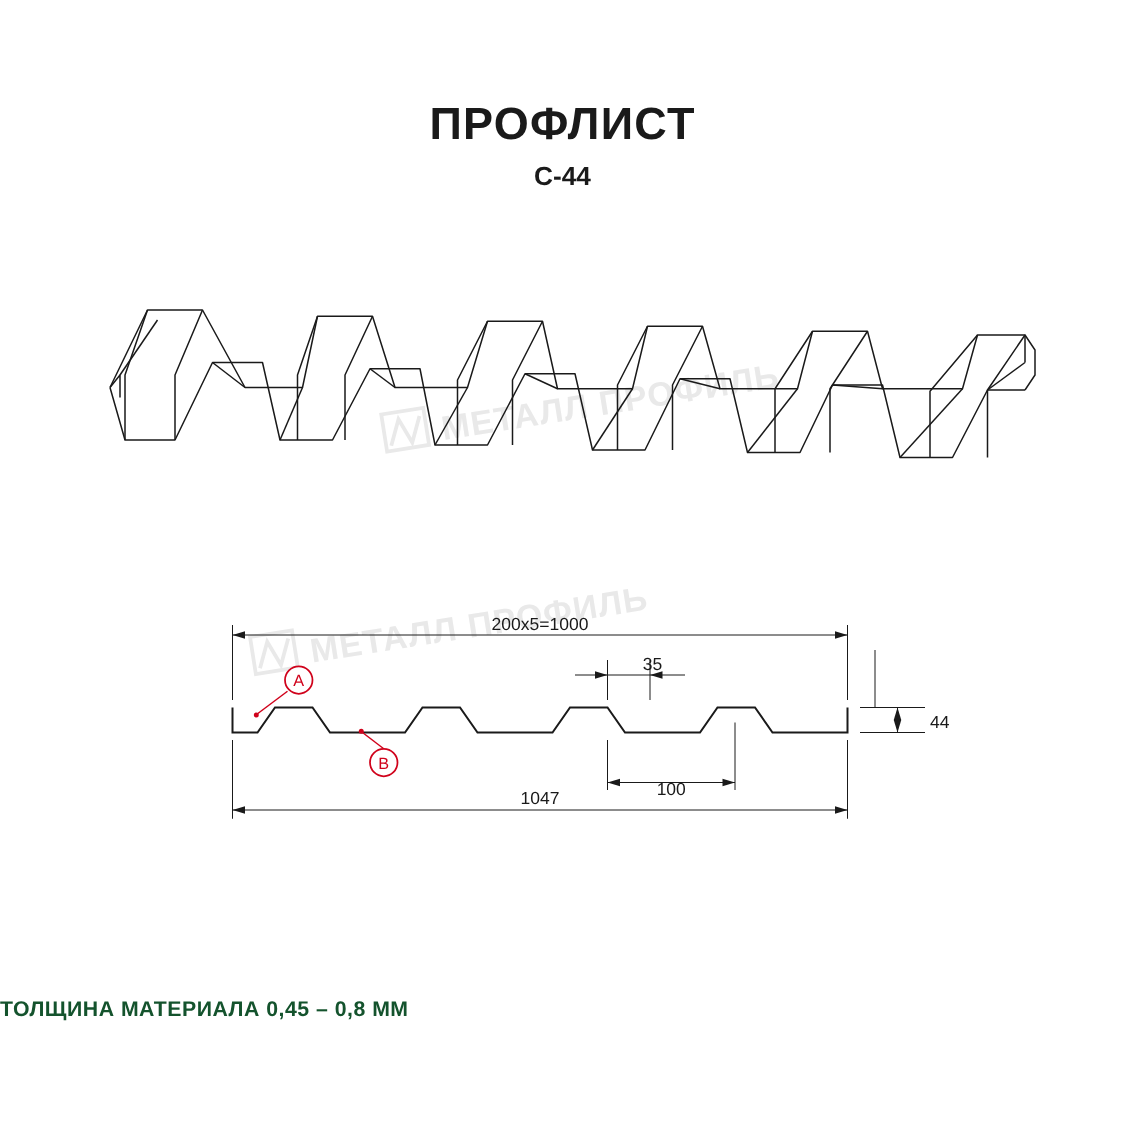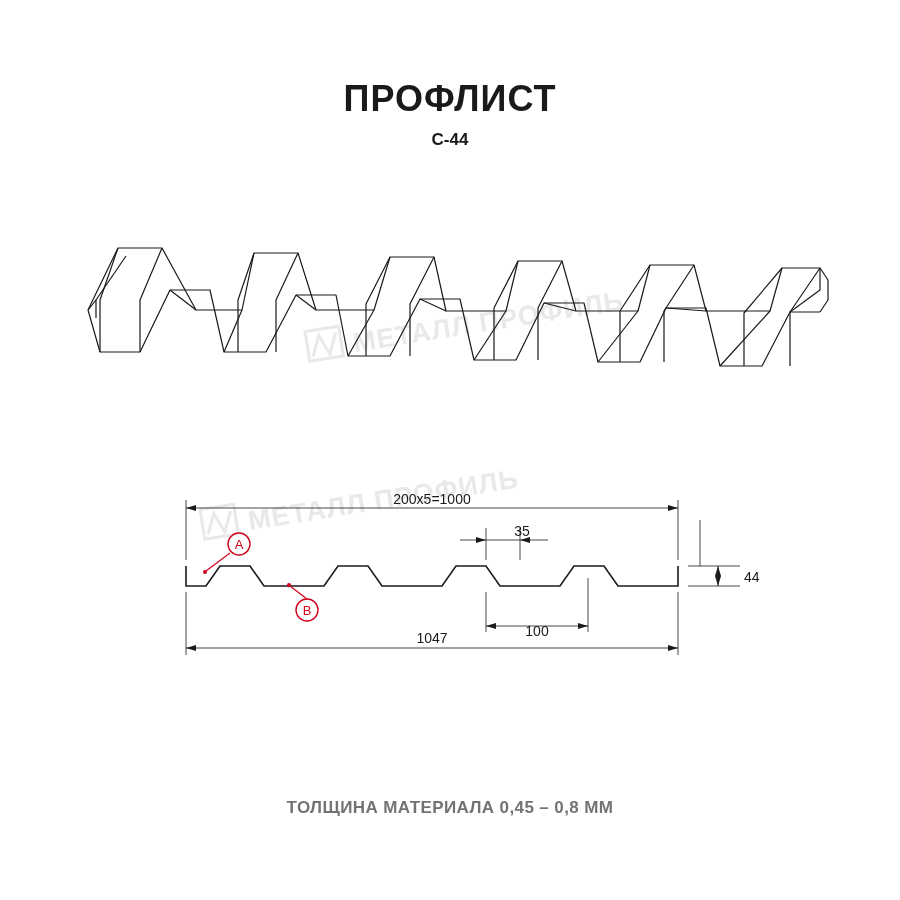--- a/index.html
+++ b/index.html
@@ -31,34 +31,34 @@
     font-weight: bold;
     letter-spacing: 1px;
     color: #1a1a1a;
   }
   .subtitle {
     position: absolute;
     top: 130px;
     left: 0;
     width: 900px;
     text-align: center;
+    font-size: 21px;
+    font-weight: bold;
+    color: #1a1a1a;
+  }
+  .footer-note {
+    position: absolute;
+    top: 798px;
+    left: 0;
+    width: 900px;
+    text-align: left;
     font-size: 17px;
     font-weight: bold;
-    color: #1a1a1a;
-  }
-  .footer-note {
-    position: absolute;
-    top: 798px;
-    left: 0;
-    width: 900px;
-    text-align: center;
-    font-size: 17px;
-    font-weight: bold;
     letter-spacing: 0.4px;
-    color: #737373;
+    color: #14532d;
   }
   .iso-view, .section-view, .wm-layer {
     position: absolute;
     left: 0;
     top: 0;
   }
   svg { display: block; }
   .wm-text {
     font-family: "Liberation Sans", sans-serif;
     font-weight: bold;

